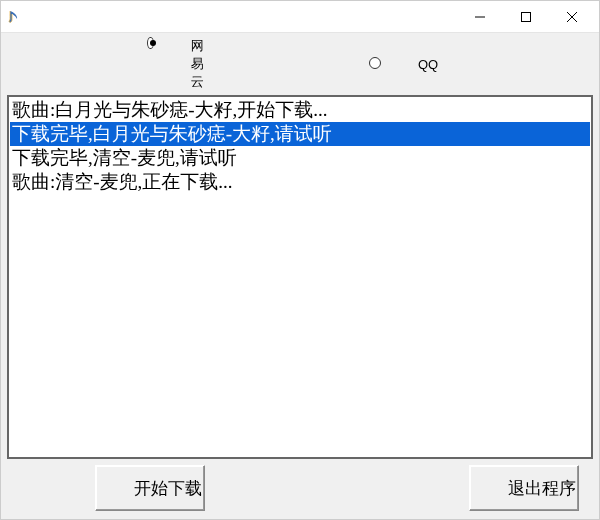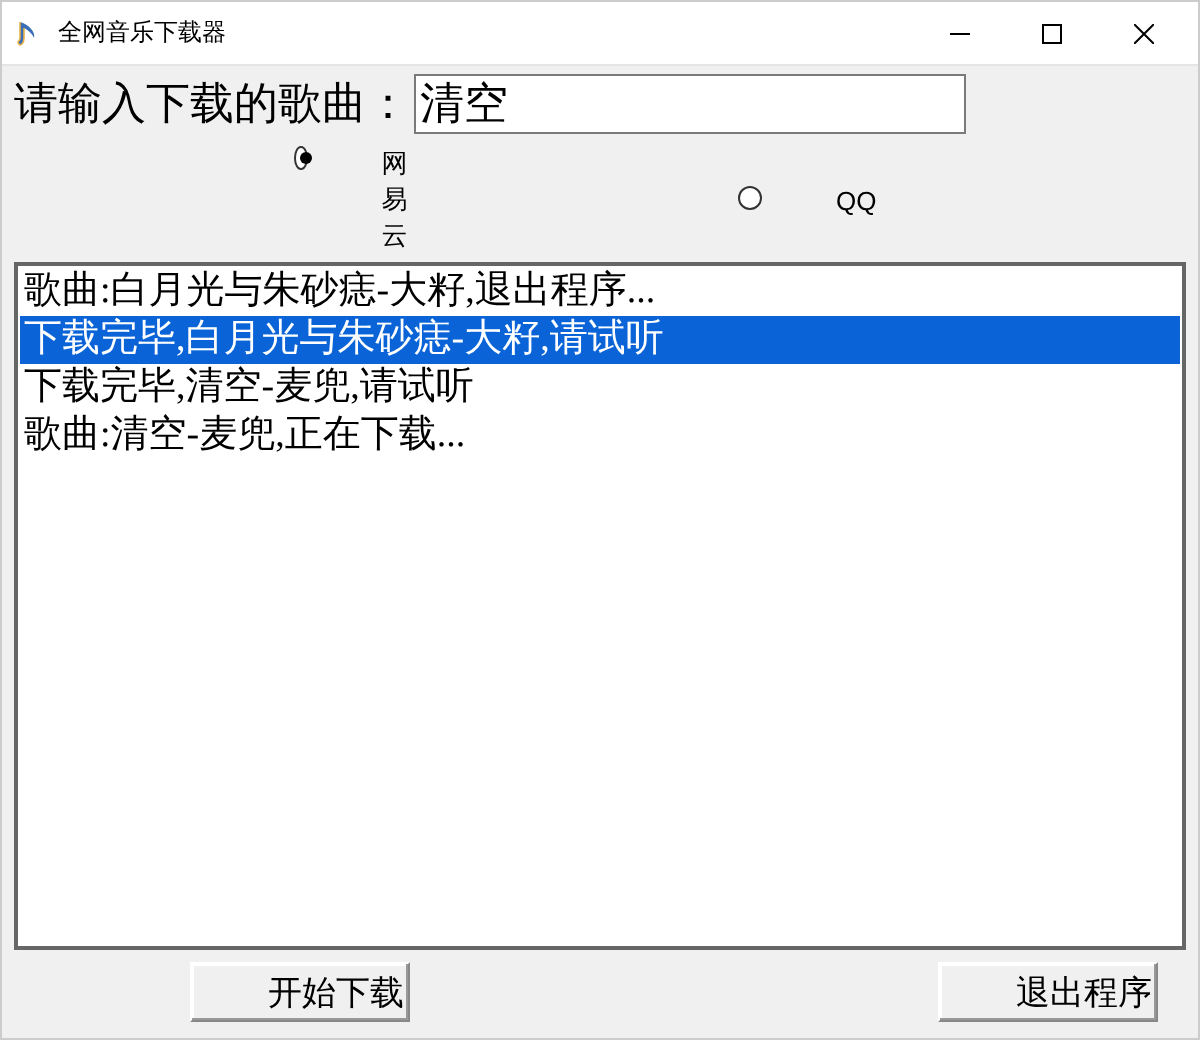--- a/index.html
+++ b/index.html
@@ -145,21 +145,21 @@
       background: #0a64d8;
       color: #ffffff;
     }
     .button-row {
       display: flex;
       justify-content: space-between;
       padding: 6px 16px 4px 90px;
     }
     .btn {
       min-width: 110px;
-      height: 30px;
+      height: 46px;
       background: #f0f0f0;
       border: 1px solid #888;
       border-top-color: #fff;
       border-left-color: #fff;
       box-shadow: inset -1px -1px 0 #999, inset 1px 1px 0 #fff;
       font-size: 17px;
       font-family: "KaiTi", "SimSun", serif;
       display: flex;
       align-items: center;
       justify-content: center;
@@ -172,63 +172,58 @@
 
 <div class="window">
 
   <div class="titlebar">
     <span class="tb-icon">
       <svg viewBox="0 0 16 16" width="16" height="16">
         <path d="M3 2 C3 2 3 10 3 10 C3 11 2.5 11.5 2 12 C2 13 3 14 4 13 C5 12 5 11 5 10 L5 5 C5 5 9 7 10 10 C11 7 7 3 3 2 Z" fill="#3b6fb5"></path>
         <path d="M3 2 C3 2 3 10 3 10 C3 11 2.5 11.5 2 12 C2 13 3 14 4 13 C5 12 5 11 5 10 L5 5" fill="none" stroke="#e6b24a" stroke-width="0.8"></path>
       </svg>
     </span>
-    <span class="tb-title">全网音乐下载器</span>
     <span class="tb-spacer"></span>
     <div class="tb-btn">
       <svg width="10" height="10" viewBox="0 0 10 10">
           <path d="M0 5 H10" stroke="#000" stroke-width="1"></path>
         </svg>
     </div>
     <div class="tb-btn">
       <svg width="10" height="10" viewBox="0 0 10 10">
           <rect x="0.5" y="0.5" width="9" height="9" fill="none" stroke="#000" stroke-width="1"></rect>
         </svg>
     </div>
     <div class="tb-btn close">
       <svg width="10" height="10" viewBox="0 0 10 10">
           <path d="M0 0 L10 10 M10 0 L0 10" stroke="#000" stroke-width="1"></path>
         </svg>
     </div>
   </div>
 
   <div class="content">
 
-    <div class="input-row">
-      <span class="input-label">请输入下载的歌曲：</span>
-      <input class="input-box" type="text" value="清空" style="">
-    </div>
 
     <div class="radio-row">
       <div class="radio-group">
         <div class="radio-item">
           <span class="radio-circle selected"></span>
           <span>网易云</span>
         </div>
         <div class="radio-item">
           <span class="radio-circle"></span>
           <span>QQ</span>
         </div>
       </div>
     </div>
 
     <div class="listbox-wrap">
       <div class="listbox-inner">
         <div class="listbox" id="listbox">
-            <div class="list-item">歌曲:白月光与朱砂痣-大籽,退出程序...</div>
+            <div class="list-item">歌曲:白月光与朱砂痣-大籽,开始下载...</div>
             <div class="list-item selected">下载完毕,白月光与朱砂痣-大籽,请试听</div>
             <div class="list-item">下载完毕,清空-麦兜,请试听</div>
             <div class="list-item">歌曲:清空-麦兜,正在下载...</div>
           </div>
       </div>
     </div>
 
     <div class="button-row">
       <div class="btn">
         <span>开始下载</span>

